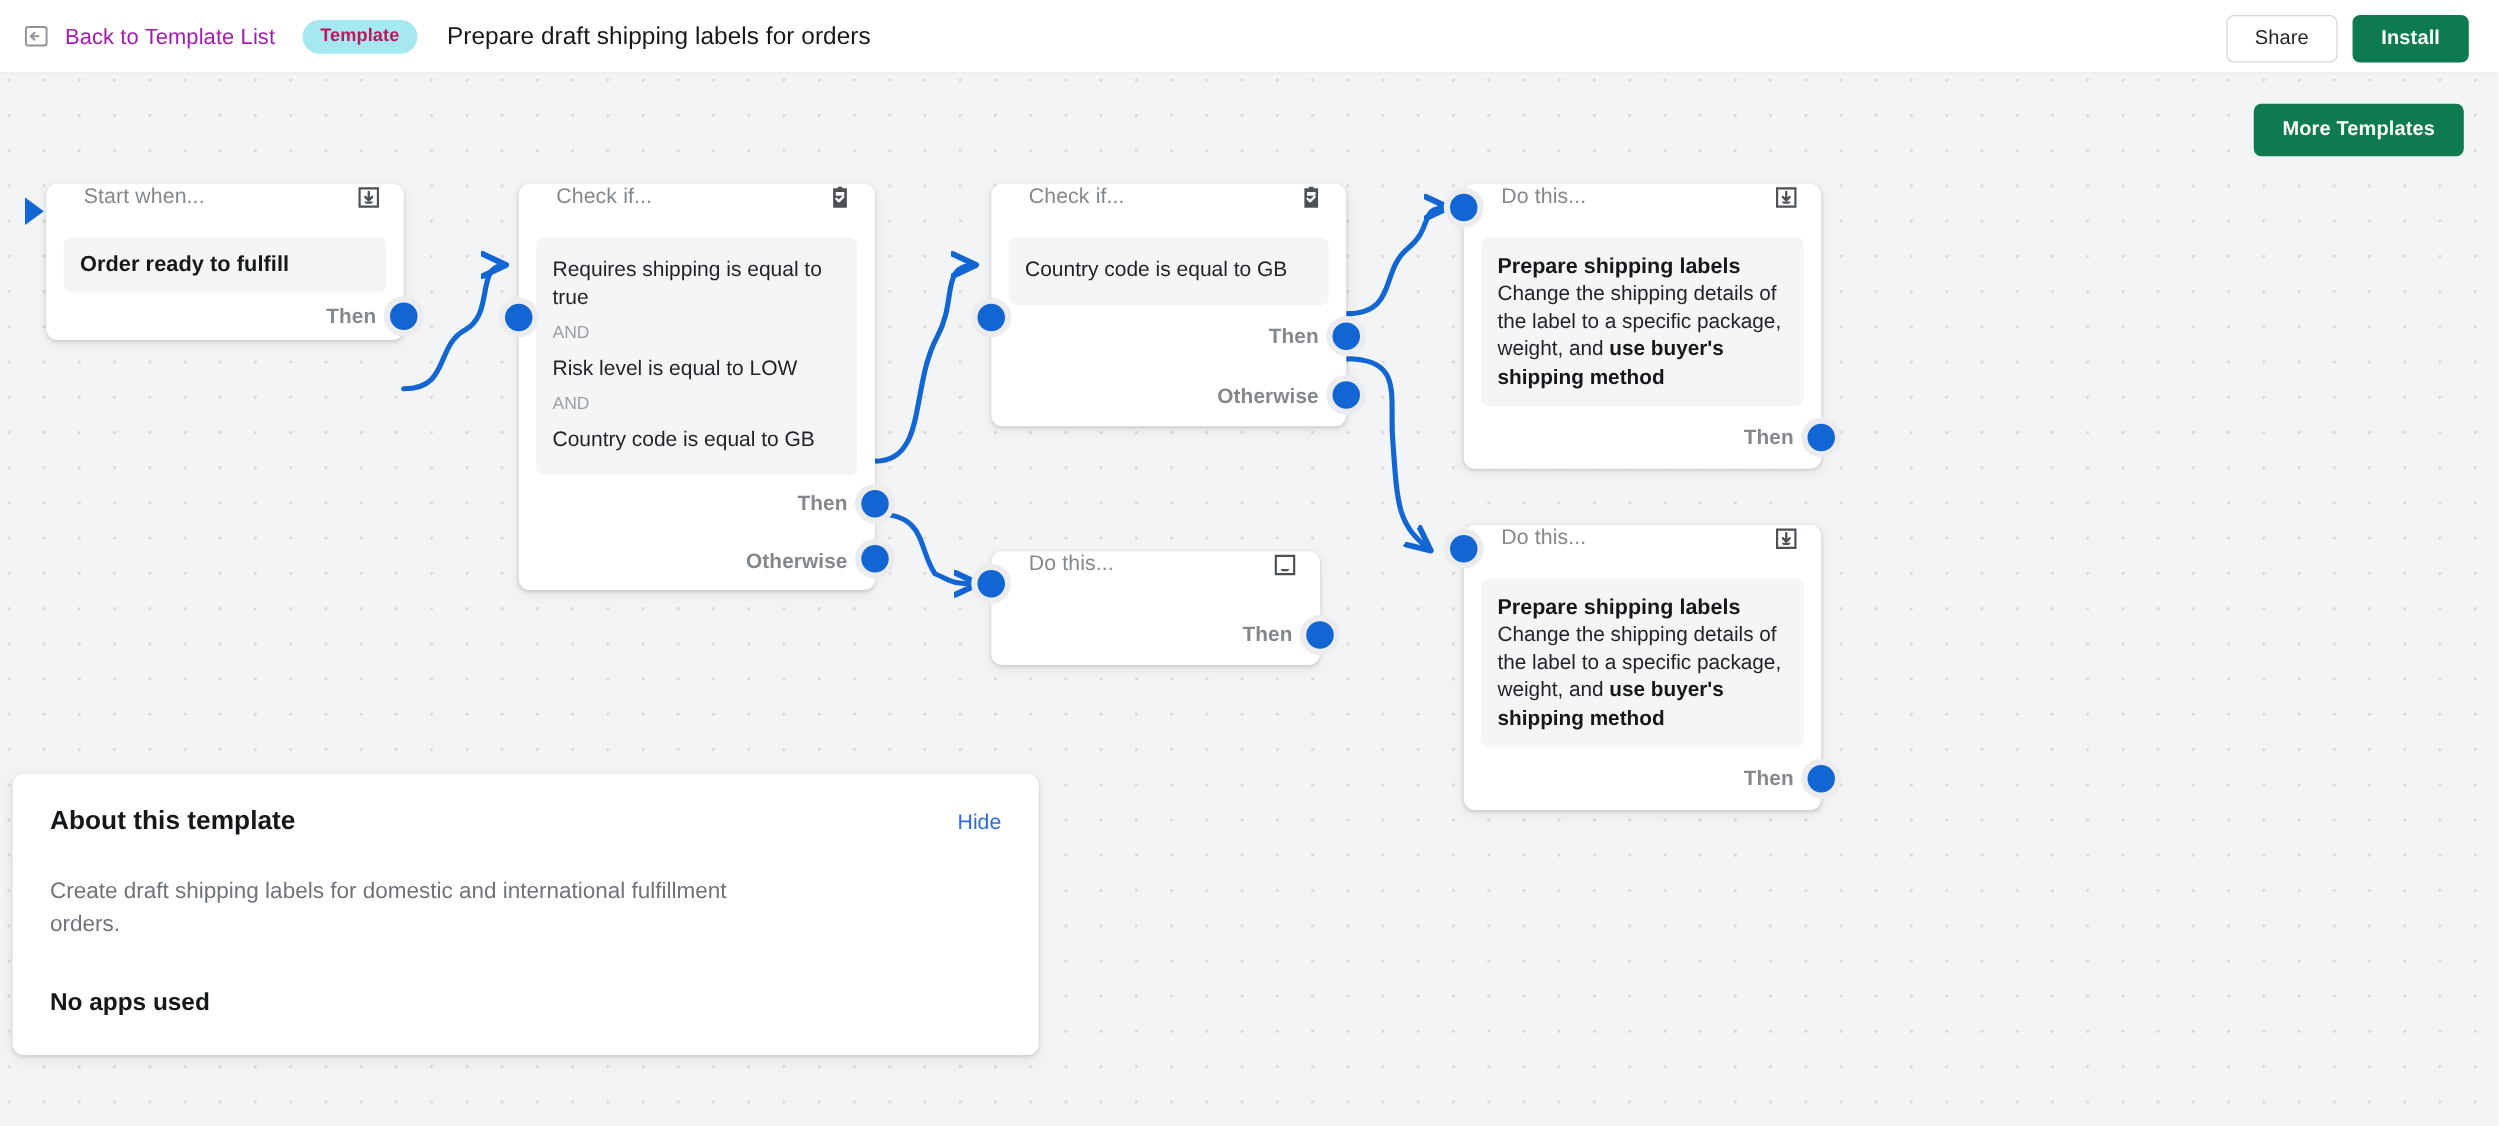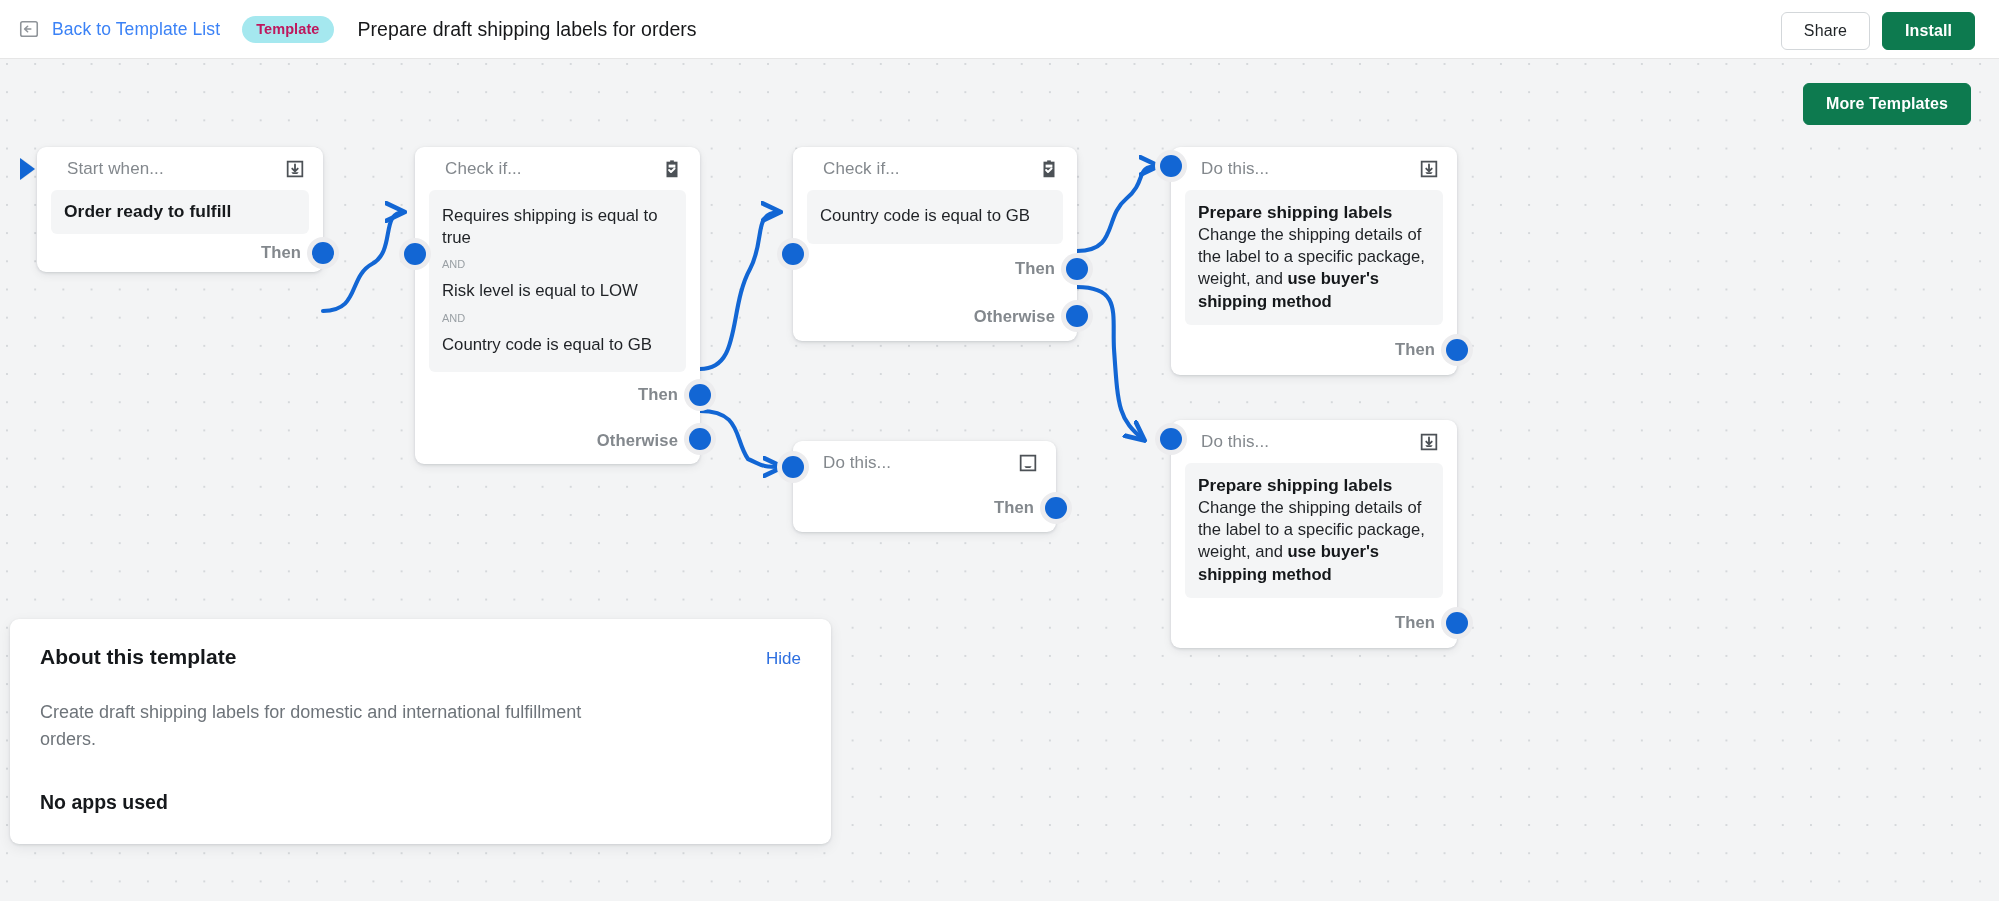--- a/index.html
+++ b/index.html
@@ -33,21 +33,21 @@
   .back-wrap {
     display: flex;
     align-items: center;
     margin-left: 18px;
     cursor: pointer;
   }
   .back-icon { width: 22px; height: 22px; display:block; }
   .back-label {
     margin-left: 12px;
     font-size: 17.5px;
-    color: #3b82f6;
+    color: #a21caf;
     letter-spacing: 0.1px;
   }
   .badge-template {
     margin-left: 22px;
     background: #a5e8ef;
     color: #be185d;
     font-size: 14.5px;
     font-weight: 600;
     padding: 5px 14px 6px 14px;
     border-radius: 999px;
@@ -122,21 +122,20 @@
     position: absolute;
     background: #ffffff;
     border-radius: 9px;
     box-shadow: 0 1px 3px rgba(20,30,40,0.14), 0 3px 10px rgba(20,30,40,0.07);
     z-index: 10;
     box-sizing: border-box;
   }
   .node-head {
     height: 43px;
     display: flex;
-    align-items: center;
     justify-content: space-between;
     padding: 0 17px 0 30px;
     box-sizing: border-box;
   }
   .node-kind {
     font-size: 17px;
     color: #83888d;
     letter-spacing: 0.1px;
   }
   .node-icon { width: 22px; height: 22px; display:block; color:#4c5156; }
@@ -146,21 +145,21 @@
     border-radius: 6px;
     padding: 11px 13px 12px 13px;
   }
   .cond-row {
     font-size: 16.8px;
     color: #1f2226;
     line-height: 1.28;
     padding: 4px 0 5px 0;
   }
   .cond-join {
-    font-size: 11px;
+    font-size: 14px;
     color: #9aa0a5;
     line-height: 1.28;
     padding: 4px 0 5px 0;
   }
   .trigger-row {
     font-size: 17.4px;
     font-weight: bold;
     color: #16191c;
     letter-spacing: 0.05px;
   }

